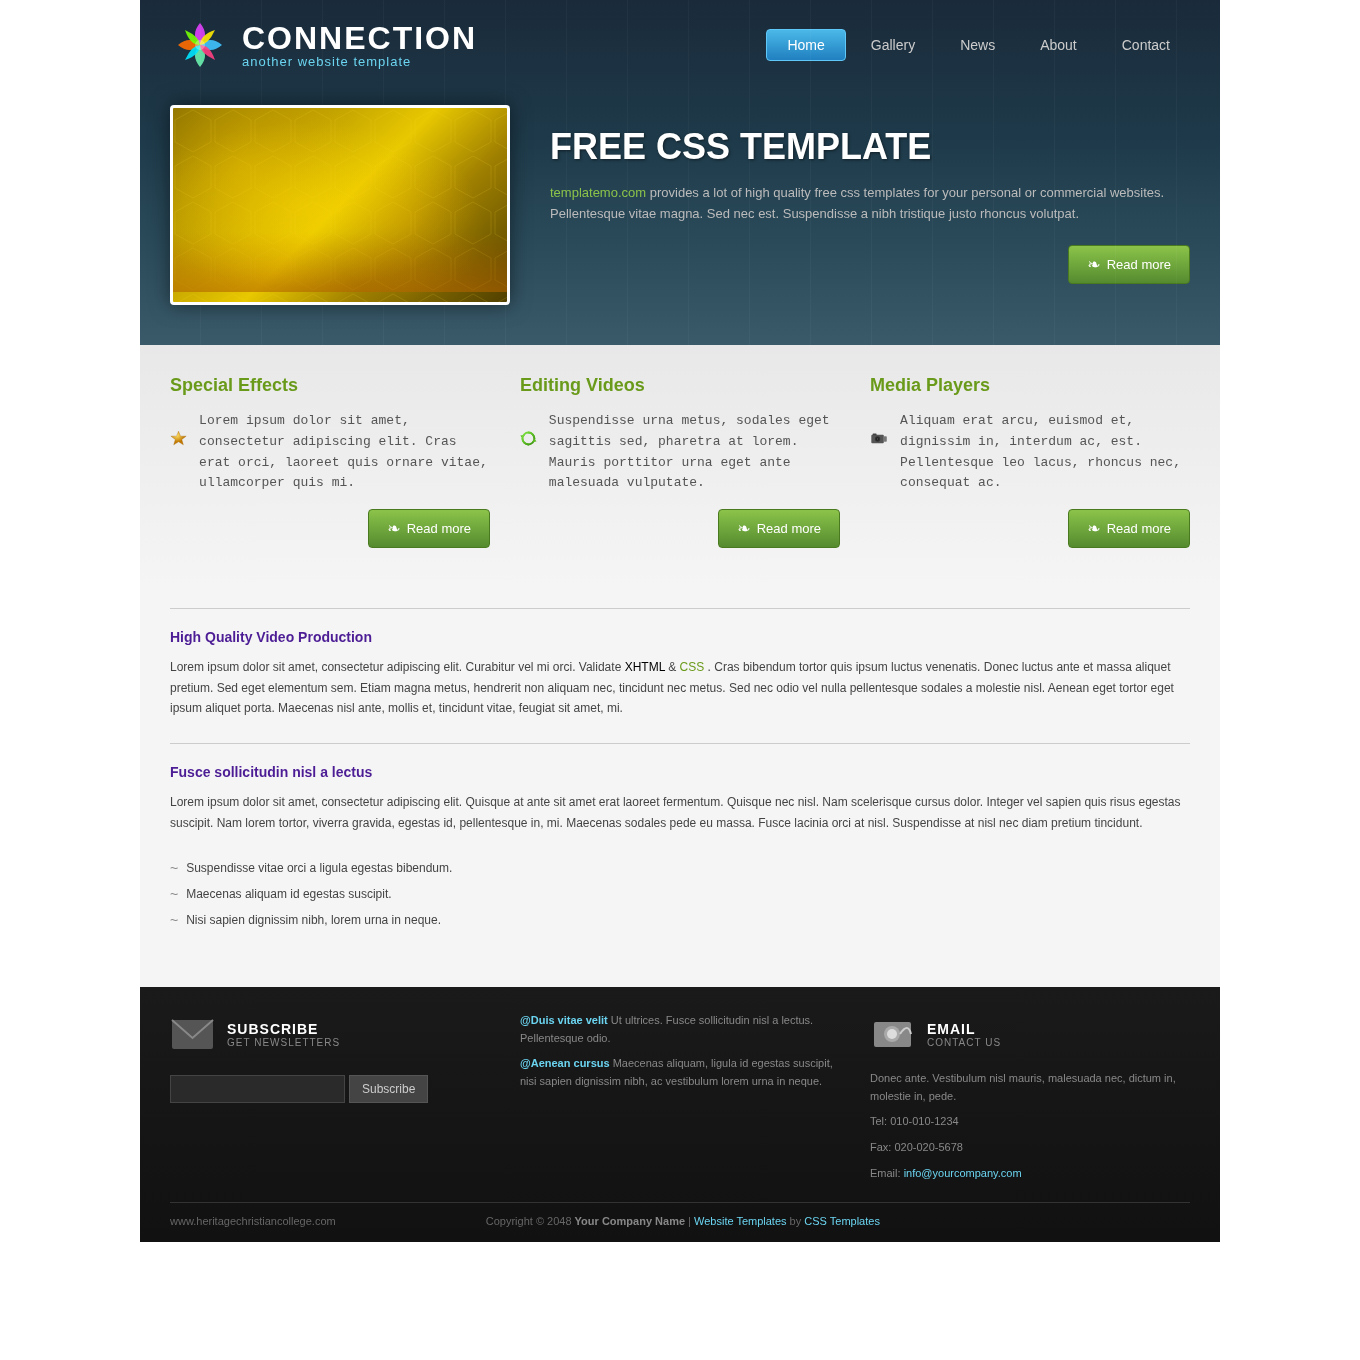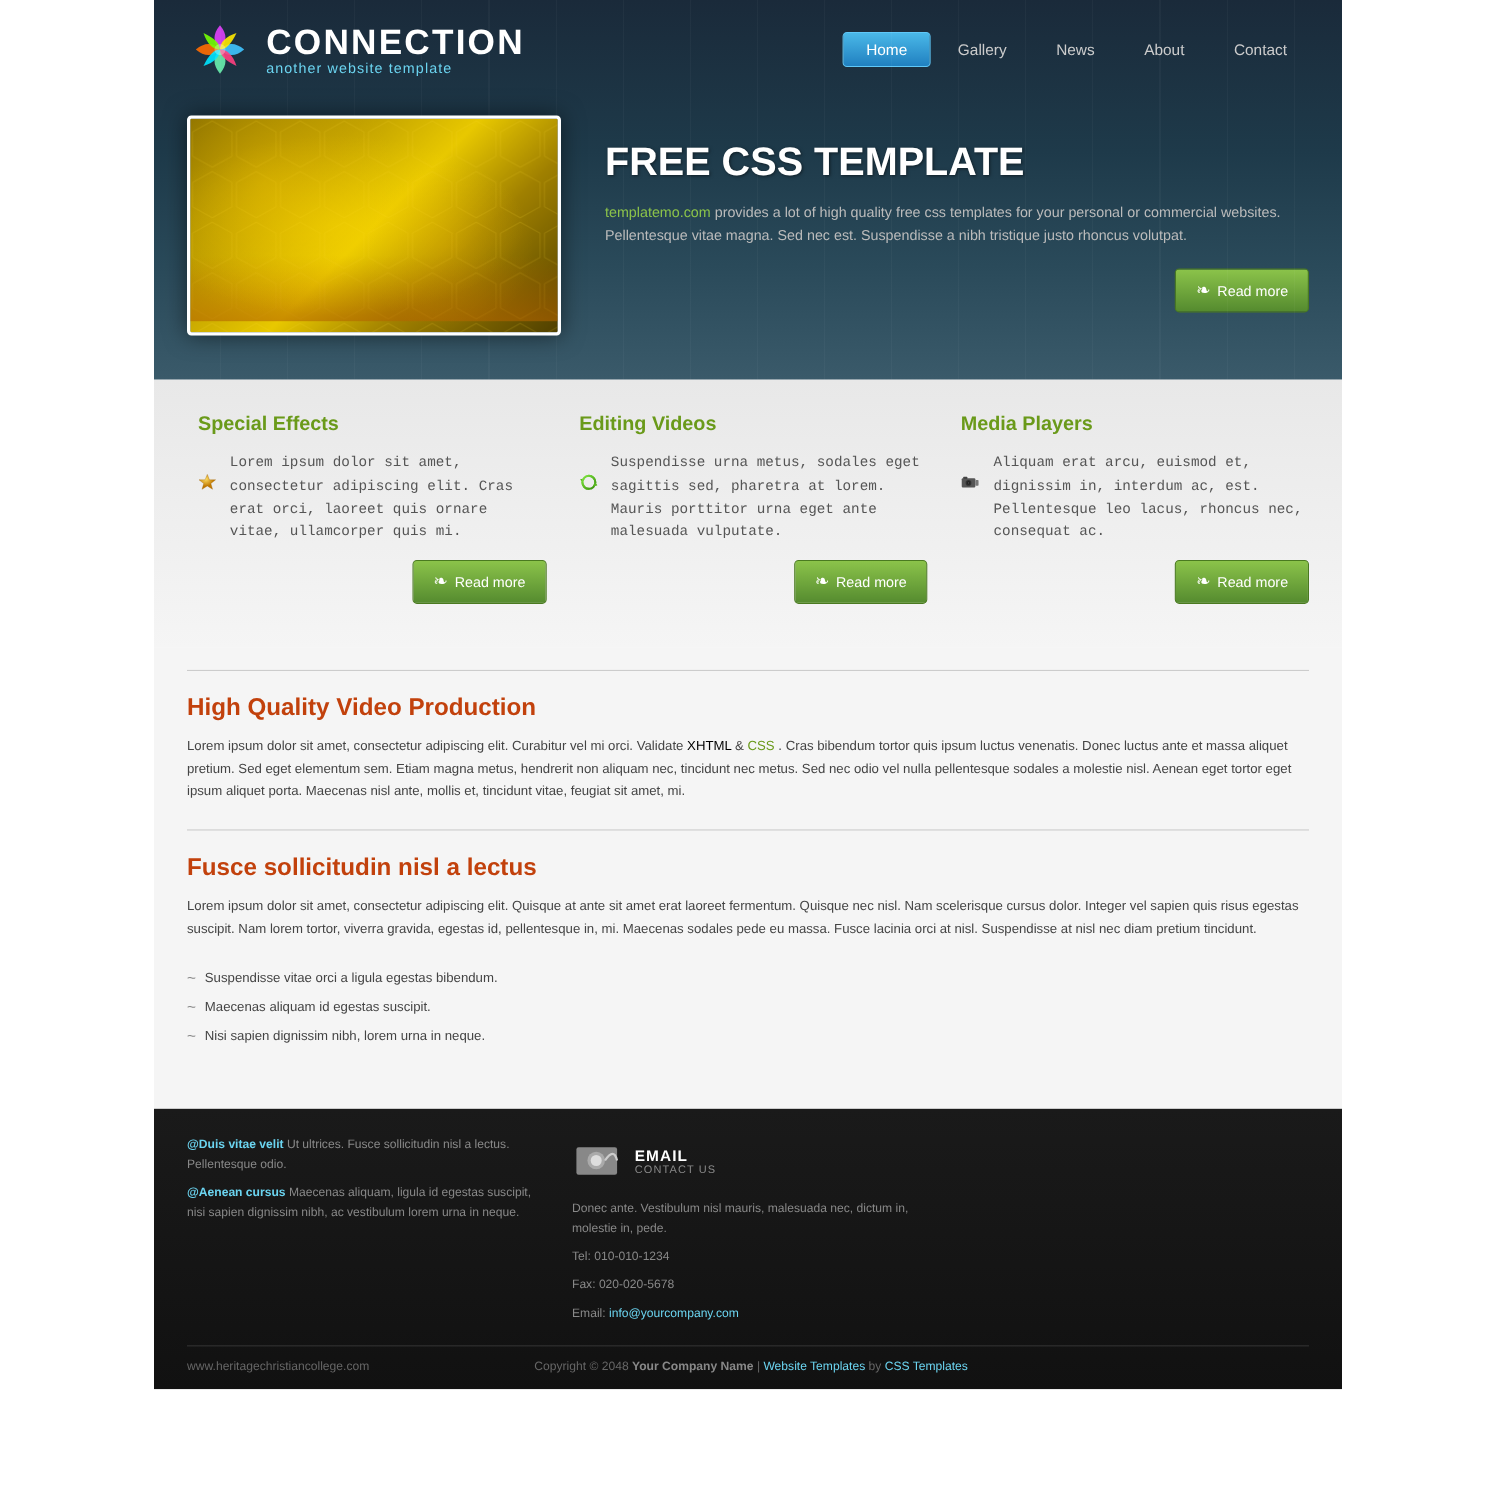--- a/index.html
+++ b/index.html
@@ -126,21 +126,21 @@
       text-align: right;
     }
     .read-more-btn::before {
       content: '❧';
       font-size: 16px;
     }
 
     
     #features {
       background: linear-gradient(180deg, #e8e8e8 0%, #f5f5f5 100%);
-      padding: 30px 30px 20px 40px;
+      padding: 30px 30px 20px 30px;
     }
     .features-grid {
       display: grid;
       grid-template-columns: 1fr 1fr 1fr;
       gap: 30px;
       margin-bottom: 20px;
     }
     .feature-item h3 {
       color: #6a9a1a;
       font-size: 18px;
@@ -164,22 +164,22 @@
 
     
     #main-content {
       background: #f5f5f5;
       padding: 10px 30px 30px 30px;
     }
     .content-section {
       margin-bottom: 25px;
     }
     .content-section h3 {
-      color: #c2410c;
-      font-size: 22px;
+      color: #4c1d95;
+      font-size: 14px;
       margin-bottom: 12px;
     }
     .content-section p {
       font-size: 12px;
       color: #444;
       line-height: 1.7;
       margin-bottom: 10px;
     }
     .content-section .link-blue { color: #000000; text-decoration: none; }
     .content-section .link-green2 { color: #6a9a1a; text-decoration: none; }
@@ -469,20 +469,37 @@
       <li>
           <span>Nisi sapien dignissim nibh, lorem urna in neque.</span>
         </li>
     </ul>
   </div>
 </div>
 
 <div id="footer">
   <div class="footer-grid">
 
+    <div class="footer-col">
+      <div class="footer-col-header">
+
+        <svg class="footer-icon" viewBox="0 0 45 45">
+          <rect x="2" y="8" width="41" height="29" rx="2" fill="#555"></rect>
+          <polyline points="2,8 22.5,26 43,8" fill="none" stroke="#888" stroke-width="2"></polyline>
+        </svg>
+        <div>
+          <h4>SUBSCRIBE</h4>
+          <div class="sub-label">GET NEWSLETTERS</div>
+        </div>
+      </div>
+      <div style="display:flex;align-items:center;margin-top:5px;">
+        <input type="text" class="subscribe-input" style="">
+        <button class="subscribe-btn">Subscribe</button>
+      </div>
+    </div>
 
     <div class="footer-col">
       <p>
         <a class="link-twitter">@Duis vitae velit</a>
         <span> Ut ultrices. Fusce sollicitudin nisl a lectus. Pellentesque odio.</span>
       </p>
       <p>
         <a class="link-twitter">@Aenean cursus</a>
         <span> Maecenas aliquam, ligula id egestas suscipit, nisi sapien dignissim nibh, ac vestibulum lorem urna in neque.</span>
       </p>

